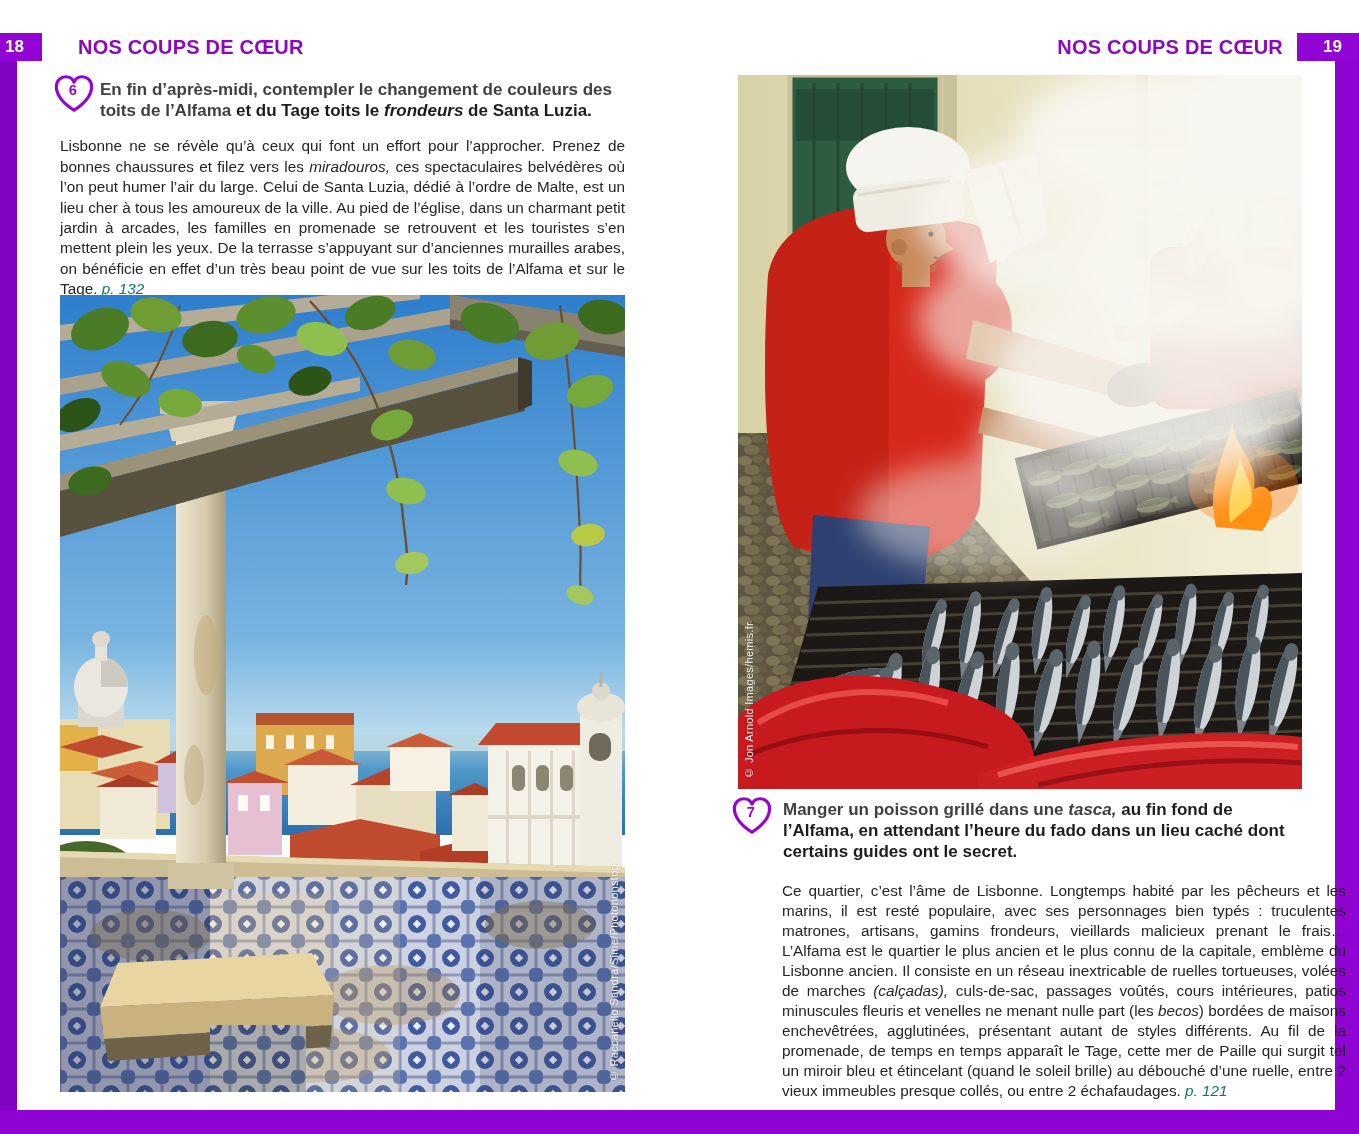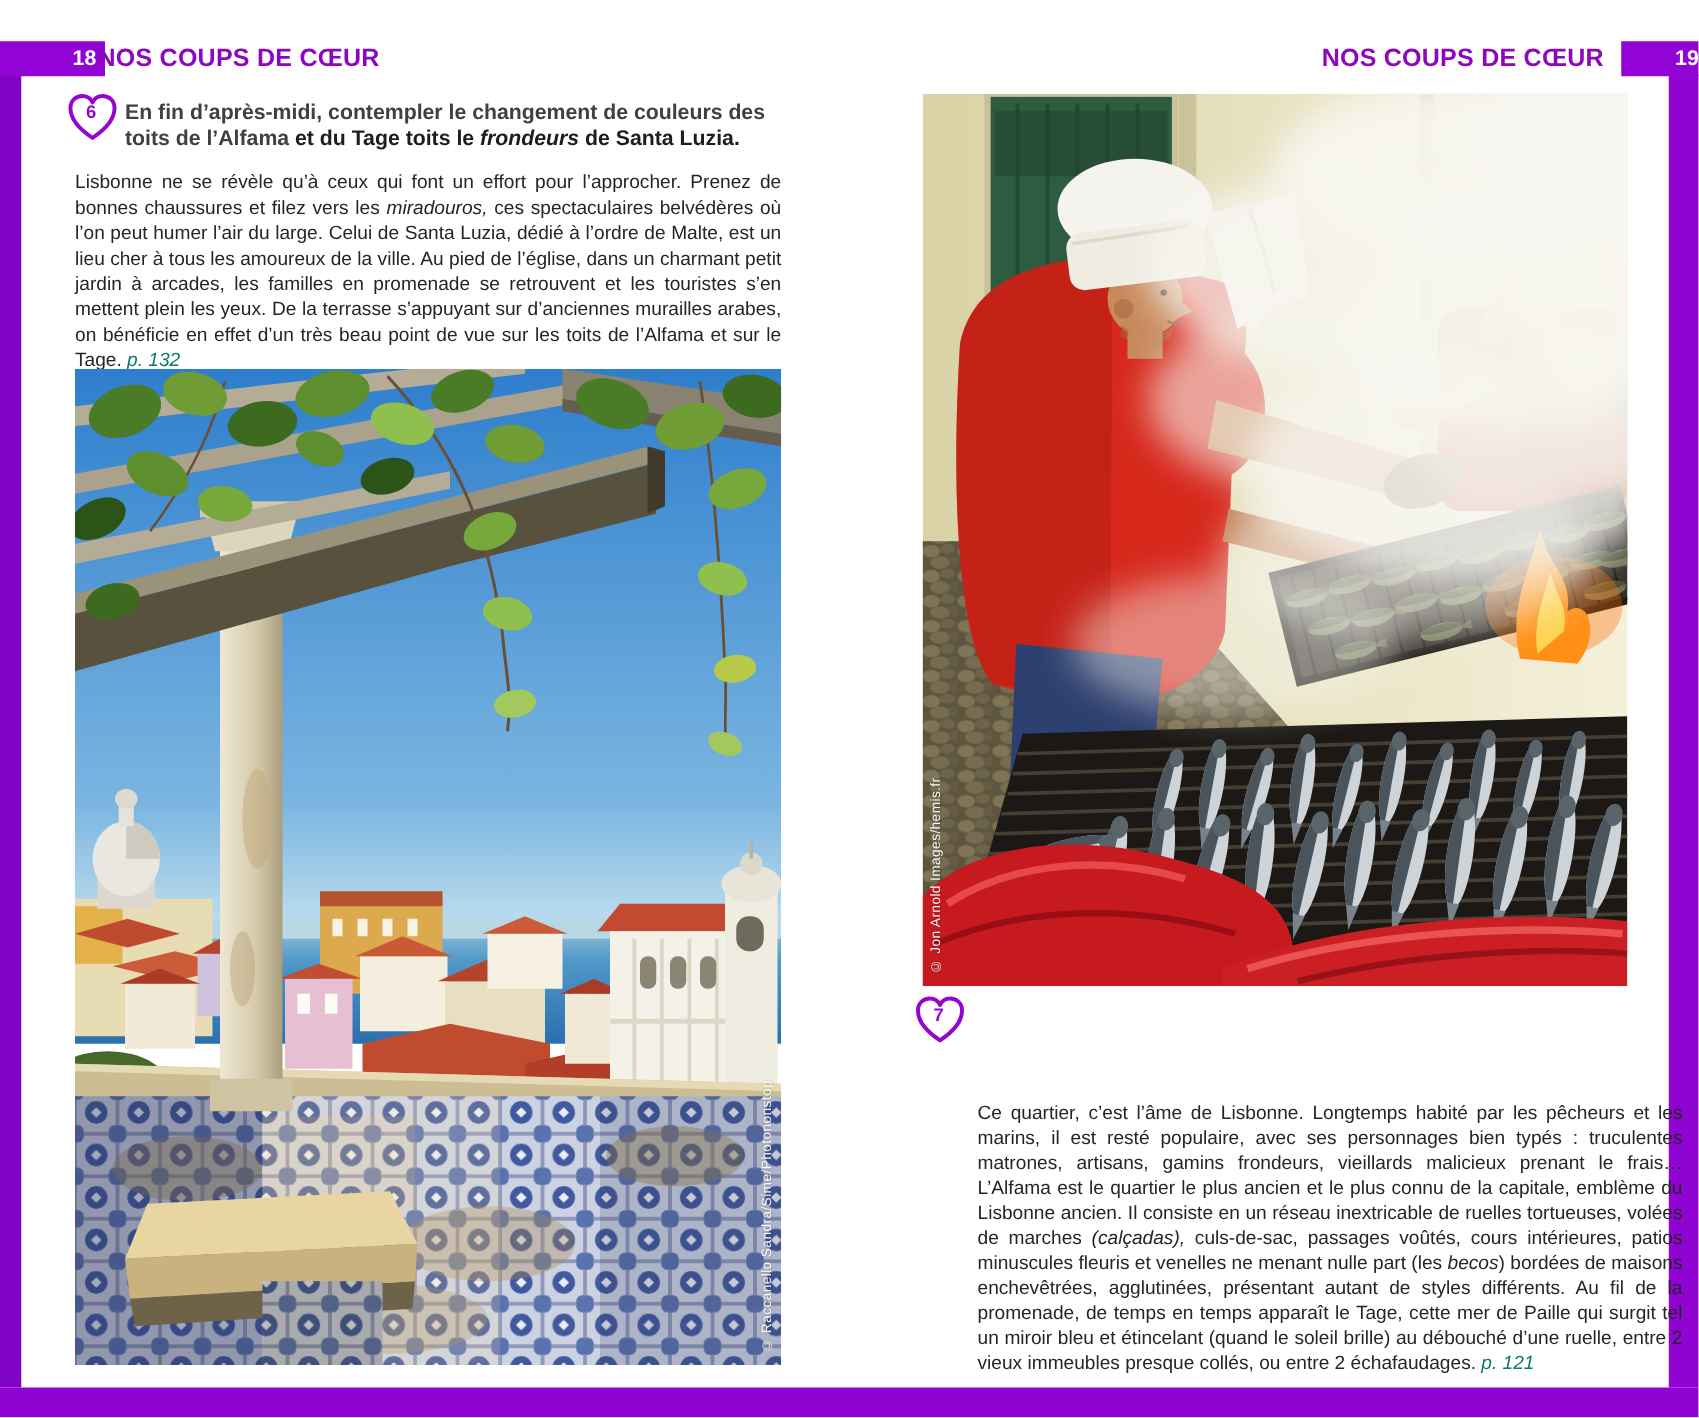--- a/index.html
+++ b/index.html
@@ -3,22 +3,22 @@
 <meta charset="utf-8">
 <style>
   html,body{margin:0;padding:0;background:#ffffff;}
   body{font-family:"Liberation Sans", sans-serif; -webkit-font-smoothing:antialiased;}
   #spread{position:relative;width:1359px;height:1134px;background:#fff;overflow:hidden;}
 
   
   .pbar{position:absolute;background:#8f04d2;}
   .corner{position:absolute;background:#9204d6;color:#fff;font-weight:bold;
           font-size:17px;display:flex;align-items:center;}
-  .corner.left{left:0;top:33px;width:84px;height:28px;justify-content:flex-end;padding-right:7px;box-sizing:border-box;}
-  .corner.right{left:1297px;top:33px;width:62px;height:28px;justify-content:flex-end;padding-left:9px;box-sizing:border-box;}
+  .corner.left{left:0;top:33px;width:42px;height:28px;justify-content:flex-end;padding-right:18px;box-sizing:border-box;}
+  .corner.right{left:1297px;top:33px;width:62px;height:28px;justify-content:center;padding-left:9px;box-sizing:border-box;}
   #edge-left{left:0;top:60px;width:17px;height:1050px;background:#8104c4;}
   #edge-right{left:1335px;top:60px;width:24px;height:1050px;}
   #bottom-bar{left:0;top:1110px;width:1359px;height:24px;}
 
   .runhead{position:absolute;top:36px;font-size:20px;font-weight:bold;color:#8d08bd;letter-spacing:.2px;}
   #runhead-left{left:78px;}
   #runhead-right{right:76px;}
 
   .heart{position:absolute;width:42px;height:40px;}
   .heading{position:absolute;font-weight:bold;font-size:17px;line-height:21px;color:#1d1d1f;}
@@ -412,18 +412,21 @@
       </g>
     </svg>
     <span class="credit" id="credit-right">© Jon Arnold Images/hemis.fr</span>
   </figure>
 
   <svg class="heart" style="left:731px;top:796px;" viewBox="0 0 40 38">
     <path d="M20 34.5 C7 26 3.2 17.5 3.2 11.8 C3.2 6 7.6 2.6 12.2 2.6 C15.6 2.6 18.6 4.4 20 7.6 C21.4 4.4 24.4 2.6 27.8 2.6 C32.4 2.6 36.8 6 36.8 11.8 C36.8 17.5 33 26 20 34.5 Z" fill="#ffffff" stroke="#9405d2" stroke-width="3" stroke-linejoin="round"></path>
     <text x="19" y="19.5" text-anchor="middle" font-size="14" font-weight="bold" fill="#9405d2">7</text>
   </svg>
 
+  <div class="heading" style="left:783px;top:799px;width:523px;">
+    <span class="ppl">Manger un poisson grillé dans une </span><i class="ppl">tasca,</i><span> au fin fond de l’Alfama, en attendant l’heure du fado dans un lieu caché dont certains guides ont le secret.</span>
+  </div>
 
   <p class="body-par" style="left:738px;top:866px;width:564px;line-height:20px;margin-left:44px;">
     <span>Ce quartier, c’est l’âme de Lisbonne. Longtemps habité par les pêcheurs et les marins, il est resté populaire, avec ses personnages bien typés : truculentes matrones, artisans, gamins frondeurs, vieillards malicieux prenant le frais… L’Alfama est le quartier le plus ancien et le plus connu de la capitale, emblème du Lisbonne ancien. Il consiste en un réseau inextricable de ruelles tortueuses, volées de marches </span><i>(calçadas),</i><span> culs-de-sac, passages voûtés, cours intérieures, patios minuscules fleuris et venelles ne menant nulle part (les </span><i>becos</i><span>) bordées de maisons enchevêtrées, agglutinées, présentant autant de styles différents. Au fil de la promenade, de temps en temps apparaît le Tage, cette mer de Paille qui surgit tel un miroir bleu et étincelant (quand le soleil brille) au débouché d’une ruelle, entre 2 vieux immeubles presque collés, ou entre 2 échafaudages. </span><span class="pref">p. 121</span>
   </p>
 
 </div>
 
 </body></html>

